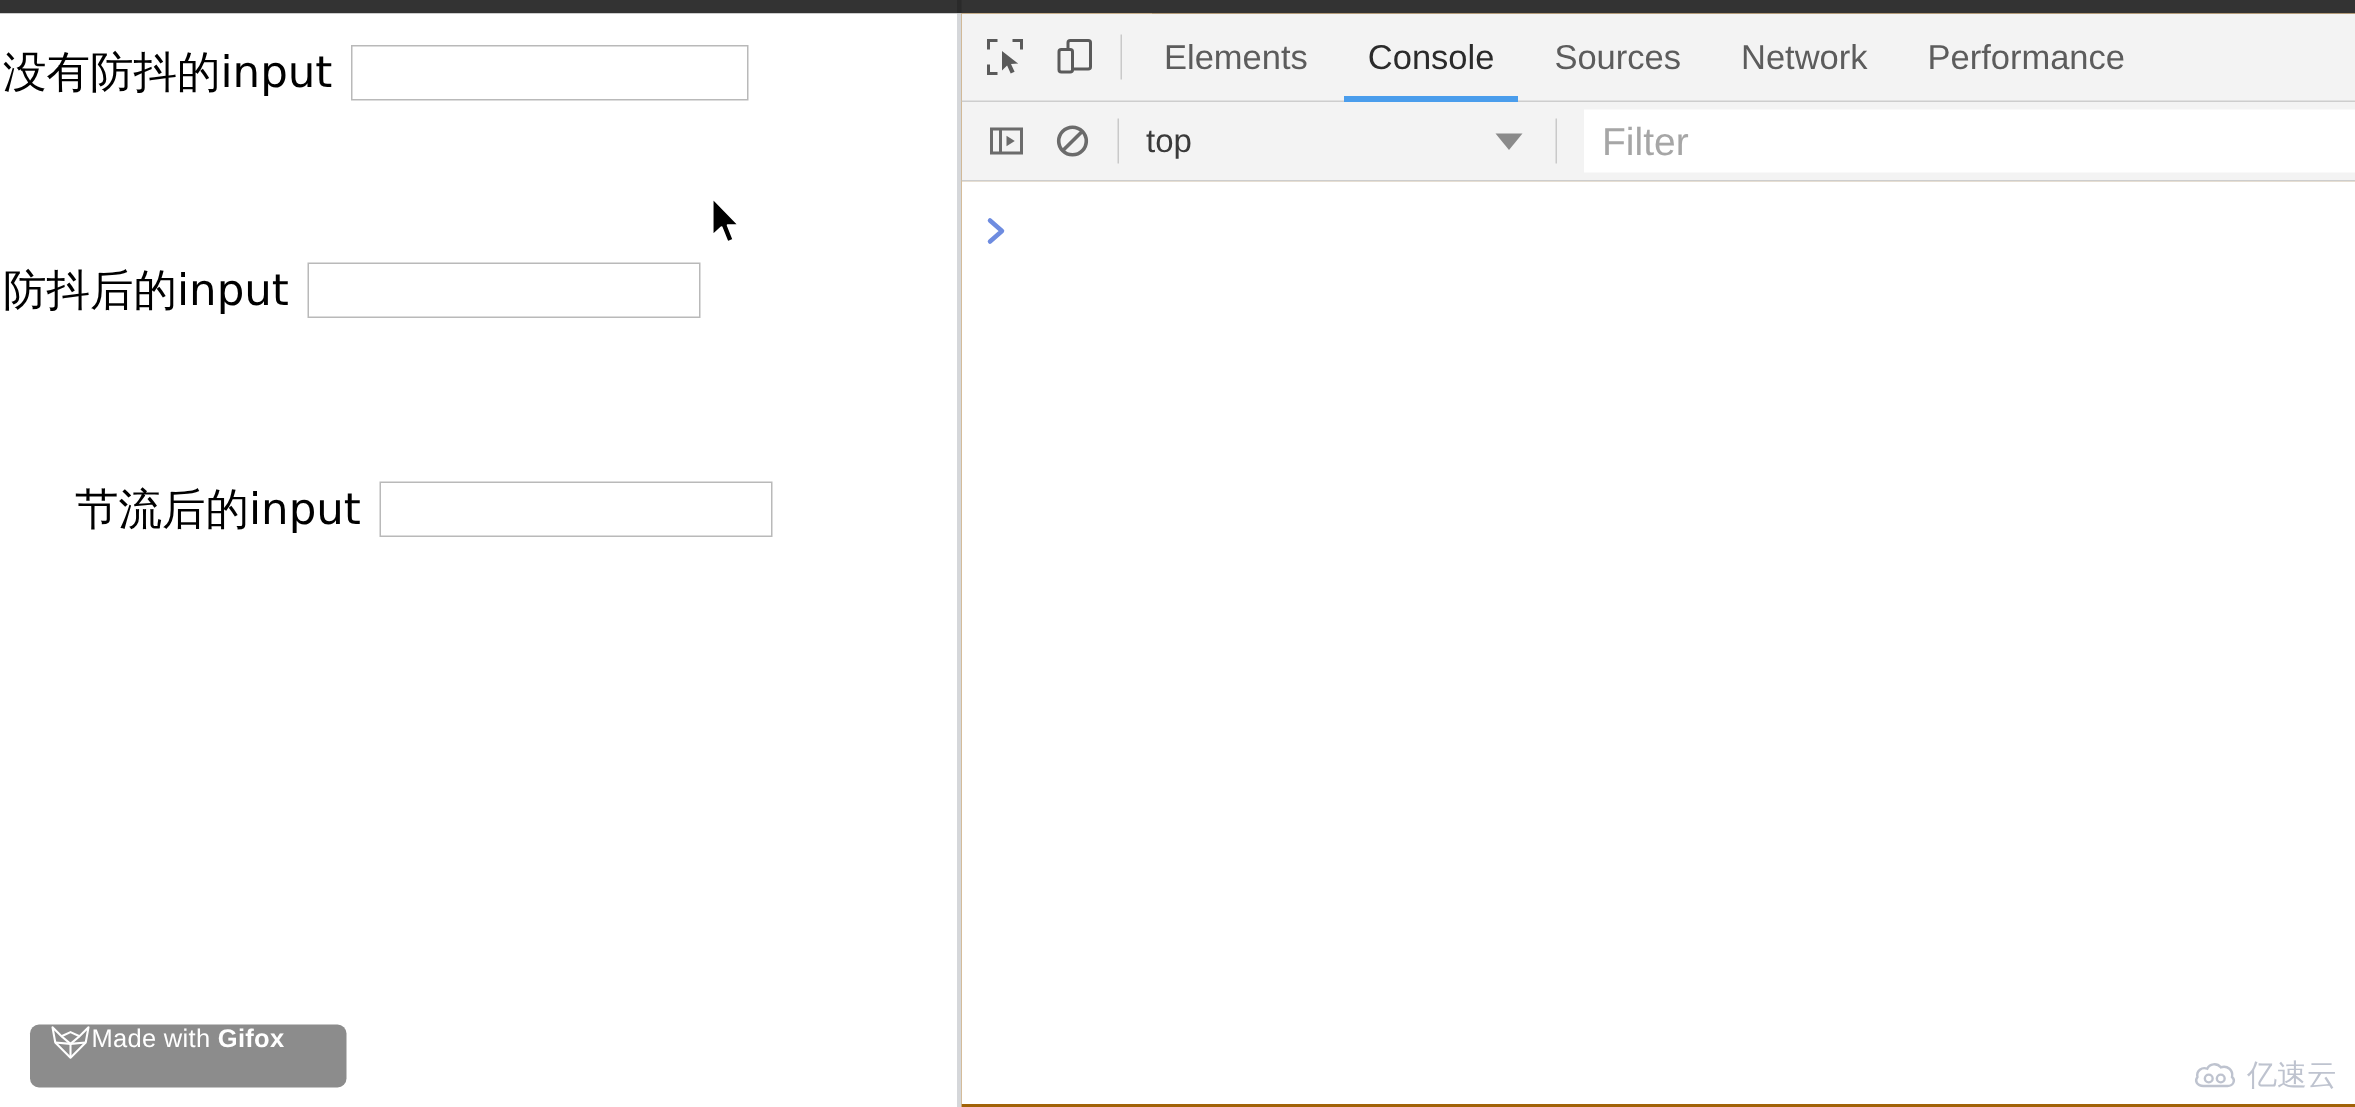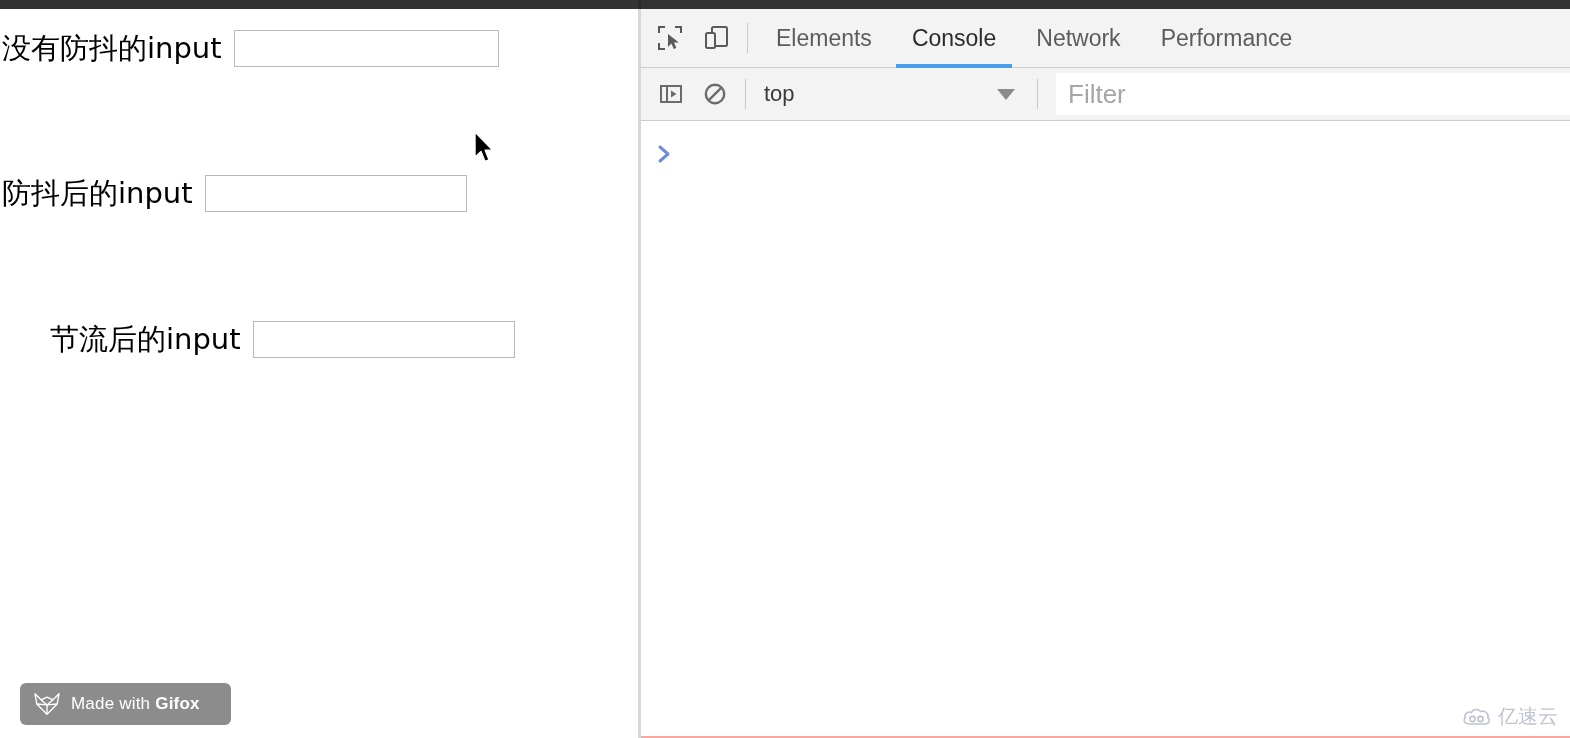--- a/index.html
+++ b/index.html
@@ -85,22 +85,20 @@
   }
 
   
   .gifox-badge {
     position: absolute;
     left: 20px; top: 674px;
     width: 211px; height: 42px;
     border-radius: 6px;
     background: #8c8c8c;
     display: flex;
-    align-items: center;
-    gap: 10px;
     padding-left: 13px;
   }
   .gifox-logo { width: 28px; height: 24px; flex: 0 0 auto; }
   .gifox-text {
     font-size: 17px;
     color: #ffffff;
     font-family: "Liberation Sans", sans-serif;
     letter-spacing: .2px;
   }
   .gifox-text b { font-weight: bold; }
@@ -113,21 +111,21 @@
     height: 729px;
     background: #d5d7da;
   }
 
   
   .devtools {
     position: absolute;
     top: 9px; left: 641px;
     width: 929px;
     height: 729px;
-    background: #fca5a5;
+    background: #a16207;
     overflow: hidden;
   }
 
   .dt-tabbar {
     position: relative;
     height: 59px;
     background: #f3f3f3;
     border-bottom: 1px solid #cdcdcd;
     display: flex;
     align-items: center;
@@ -308,20 +306,23 @@
       <div class="dt-sep"></div>
 
       <div class="dt-tabs">
         <div class="dt-tab">
           <span>Elements</span>
         </div>
         <div class="dt-tab active">
           <span>Console</span>
         </div>
         <div class="dt-tab">
+          <span>Sources</span>
+        </div>
+        <div class="dt-tab">
           <span>Network</span>
         </div>
         <div class="dt-tab">
           <span>Performance</span>
         </div>
       </div>
     </div>
 
     <div class="dt-consolebar">
 

